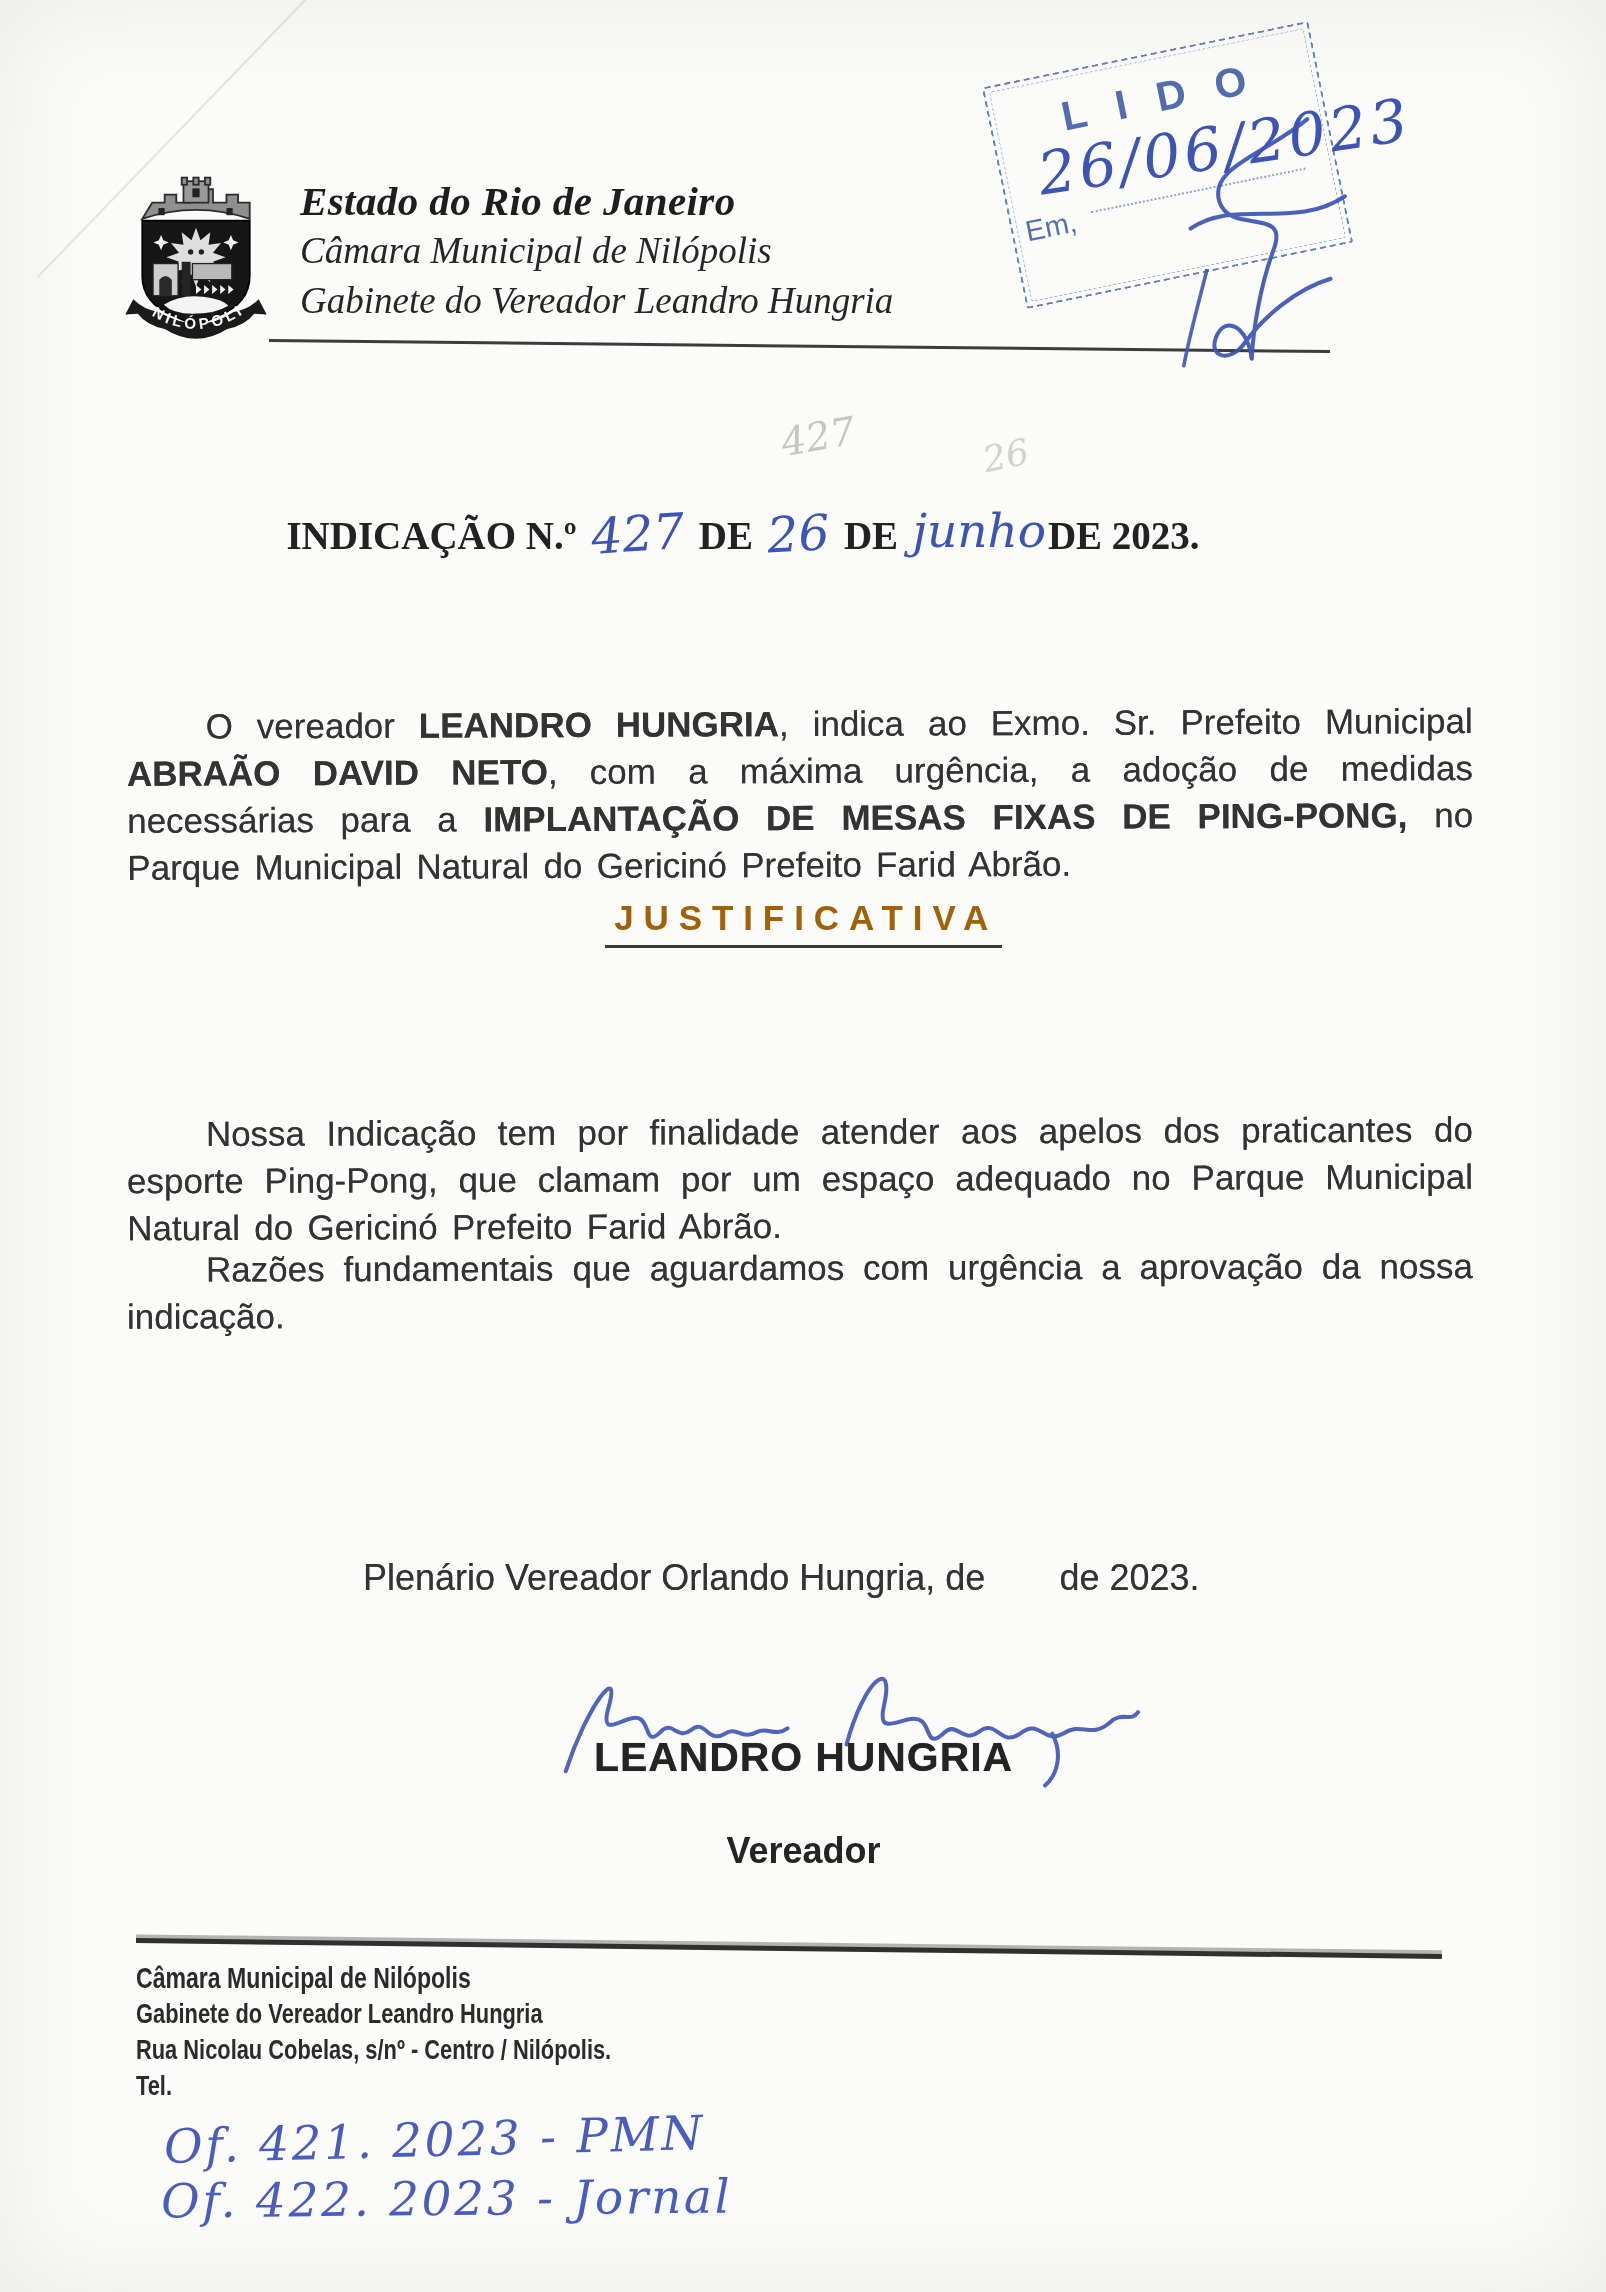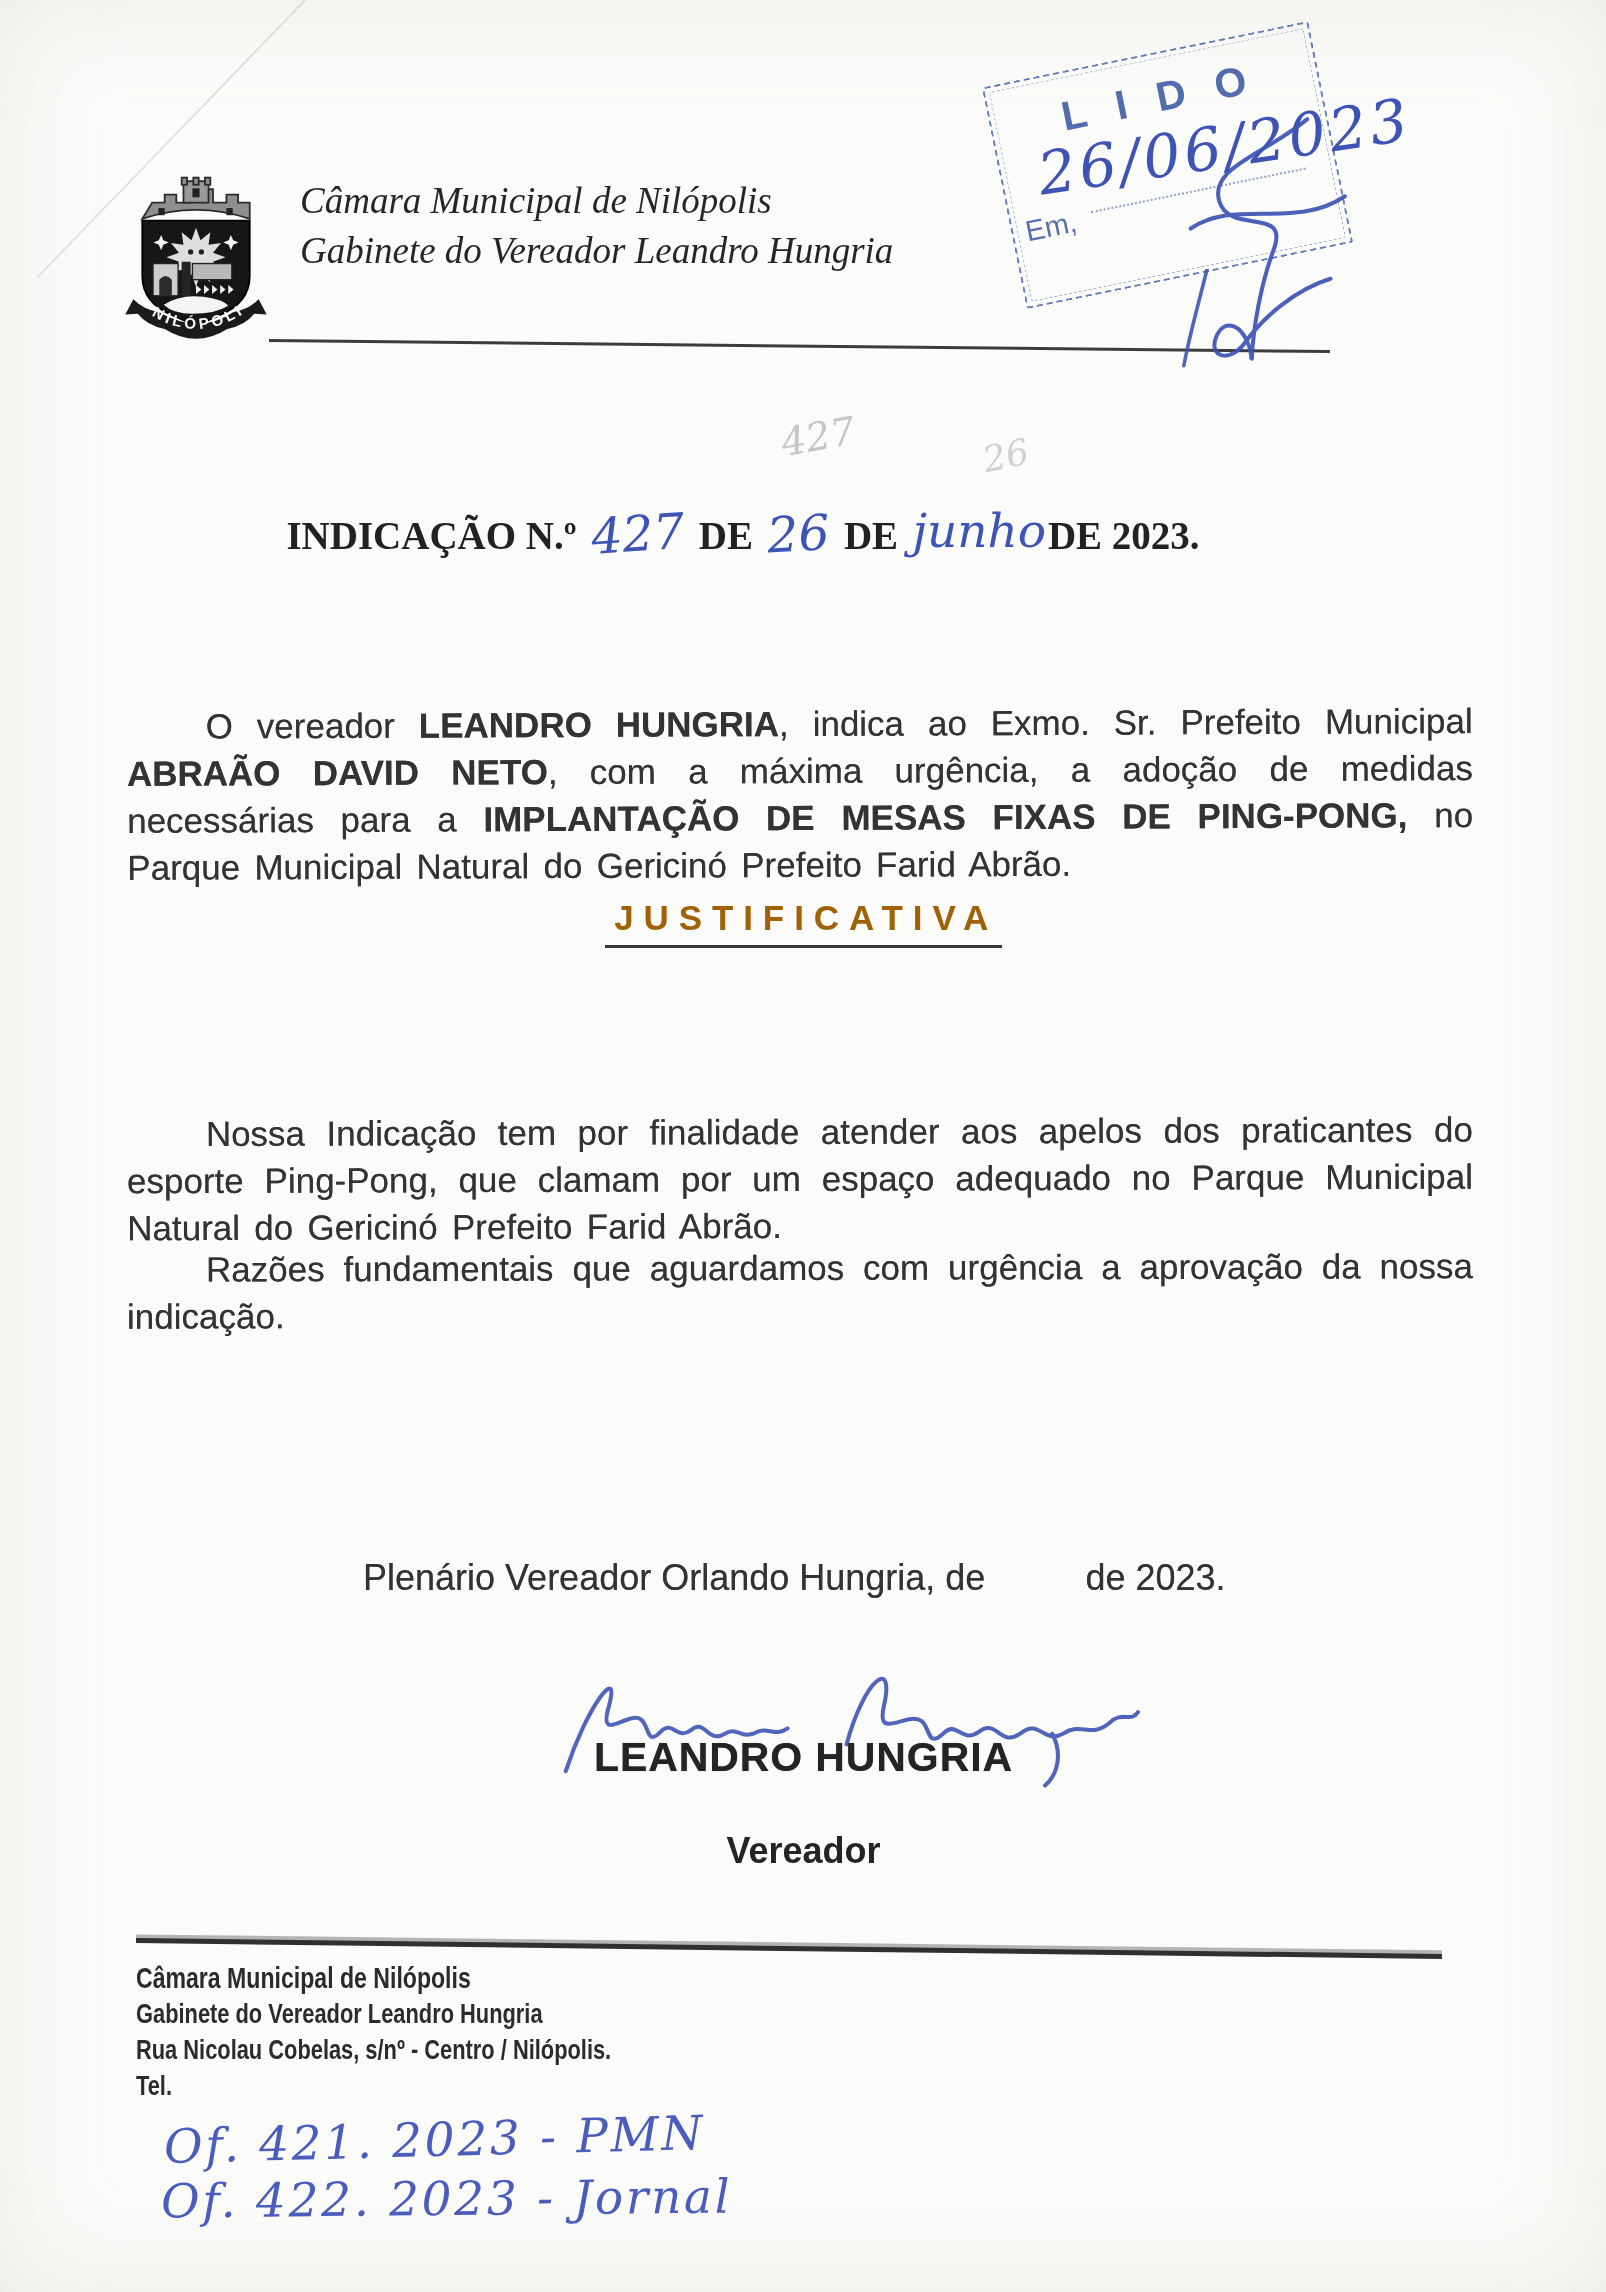--- a/index.html
+++ b/index.html
@@ -41,21 +41,21 @@
   .para{left:127px;width:1346px;font-size:35px;line-height:47px;color:#333;text-align:justify;
     word-spacing:4.5px;text-indent:79px;text-shadow:0 0 0.5px rgba(45,45,45,.75);}
   .p1{top:665px;transform:rotate(-.25deg);}
   .p2{top:1073px;transform:rotate(-.2deg);}
   .p3{top:1209px;transform:rotate(-.15deg);}
   .b{font-weight:bold;}
   .just-wrap{left:0;top:898px;width:1607px;text-align:center;}
   .just{display:inline-block;font-weight:bold;font-size:35px;letter-spacing:9.9px;color:#a16207;
     border-bottom:3.6px solid #383838;padding:0 3.6px 7.2px 9px;}
   
-  .closing{left:363px;top:1557px;display:flex;gap:100px;font-size:36px;color:#333;white-space:nowrap;
+  .closing{left:363px;top:1557px;display:flex;gap:74px;font-size:36px;color:#333;white-space:nowrap;
     text-shadow:0 0 0.5px rgba(45,45,45,.75);justify-content:space-between;}
   
   .sig-name{left:490px;top:1734px;width:627px;text-align:center;font-weight:bold;font-size:41px;
     letter-spacing:0.9px;color:#242424;text-shadow:0 0 0.7px rgba(35,35,35,.8);}
   .sig-role{left:490px;top:1786px;width:627px;text-align:center;font-weight:bold;font-size:36px;color:#242424;margin-top:44px;}
   
   .ftr-rule{left:136px;top:1938px;width:1306px;height:4.5px;background:#303030;transform:rotate(.7deg);
     transform-origin:left center;box-shadow:0 -3.6px 0 rgba(48,48,48,.35);}
   .ftr{left:136px;top:1960px;font-weight:bold;color:#2b2b2b;line-height:36px;
     transform:scaleX(.78);transform-origin:left top;white-space:nowrap;}
@@ -122,20 +122,21 @@
     <g>
       <path d="M16,150 l-9,17 14,-1 q10,13 30,17 q35,22 70,0 q20,-4 30,-17 l14,1 l-9,-17 q-12,12 -28,14 q-38,26 -84,0 q-16,-2 -28,-14 z" fill="#1b1b1b"></path>
       <path id="ribbonArc" d="M30,164 Q86,202 142,164" fill="none"></path>
       <text font-size="17" font-weight="bold" fill="#fafafa" letter-spacing="4">
         <textPath href="#ribbonArc" startOffset="6%">NILÓPOLIS</textPath>
       </text>
     </g>
   </svg>
 
   <div class="abs hdr-text">
+    <div class="hdr-state">Estado do Rio de Janeiro</div>
     <div class="hdr-line">Câmara Municipal de Nilópolis</div>
     <div class="hdr-line">Gabinete do Vereador Leandro Hungria</div>
   </div>
   <div class="abs hdr-rule"></div>
 
   <div class="abs stamp">
     <div class="stamp-border"></div>
     <div class="stamp-border-inner"></div>
     <div class="stamp-word">LIDO</div>
     <div class="stamp-em">Em,</div>

